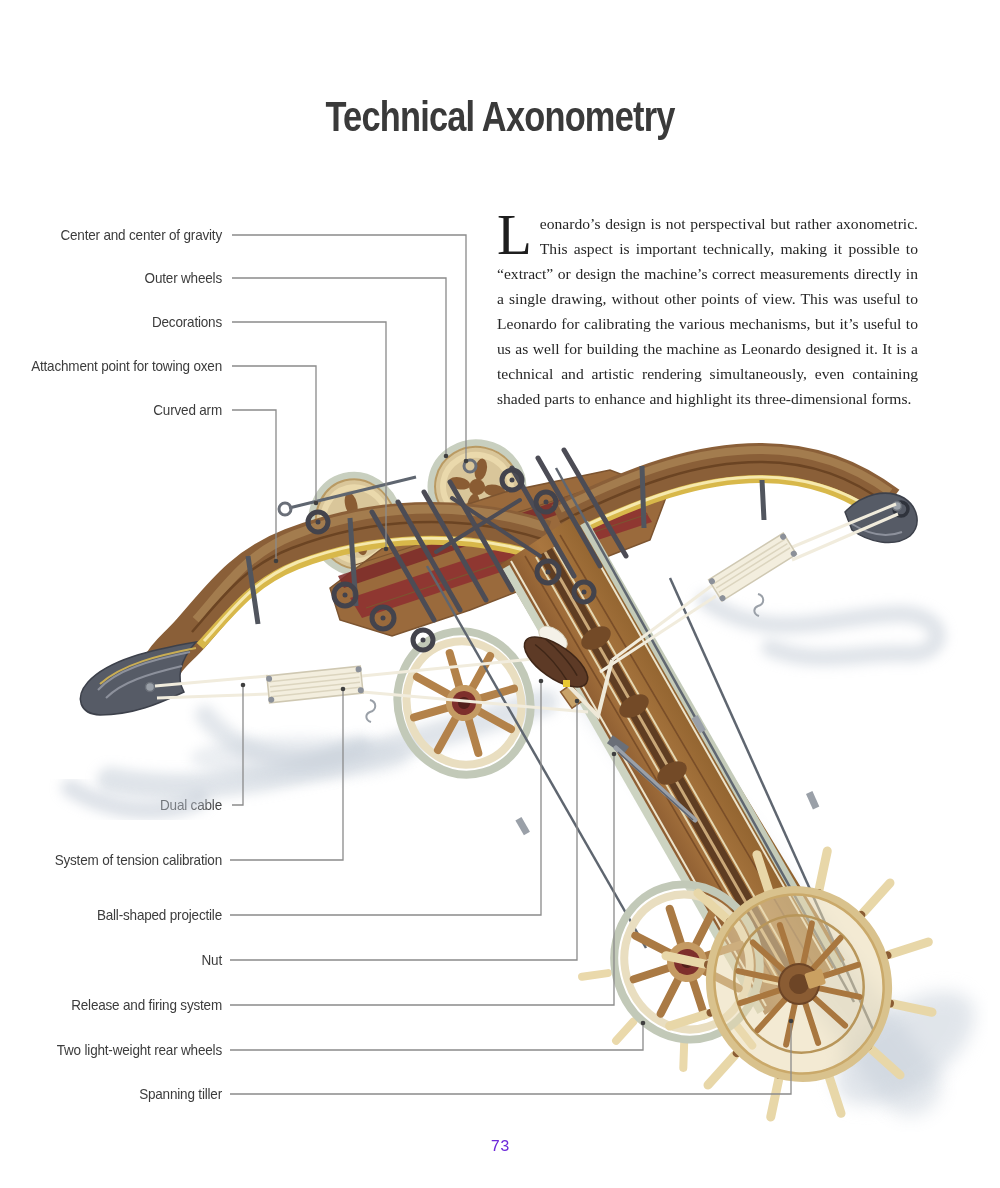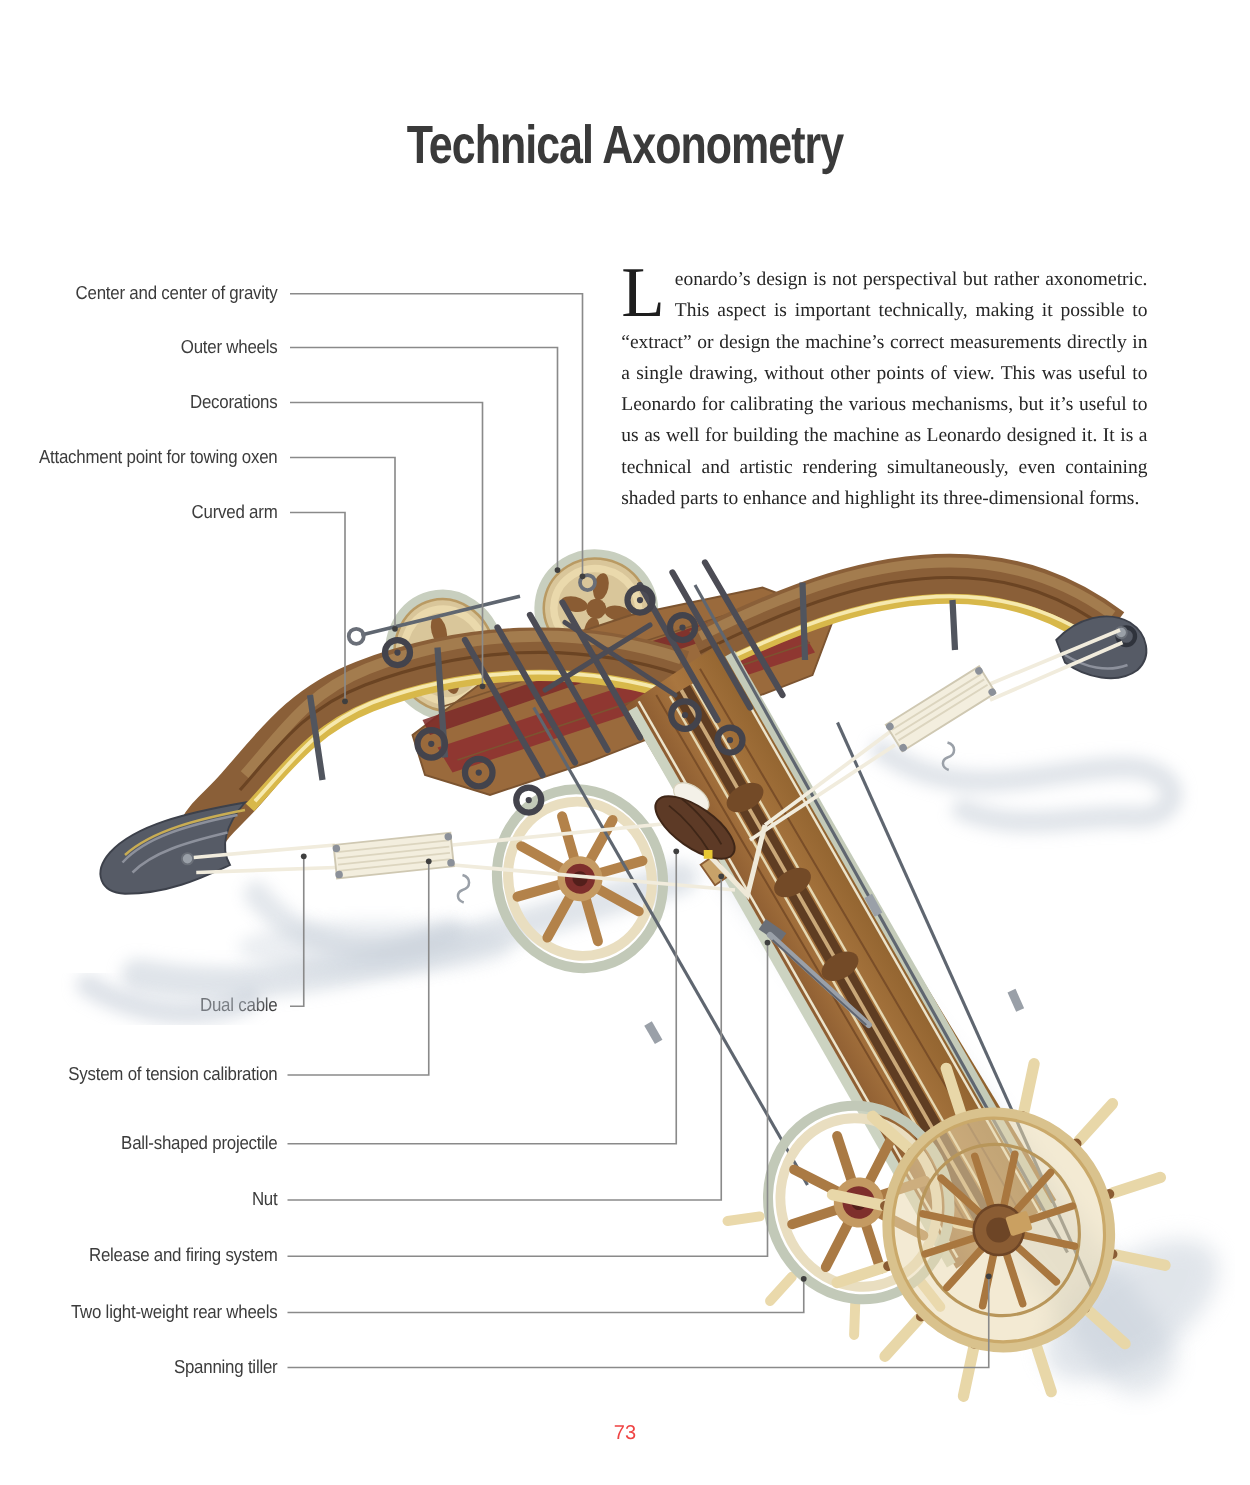--- a/index.html
+++ b/index.html
@@ -10,21 +10,21 @@
          transform:scaleX(0.8);transform-origin:50% 50%;}
   .intro{position:absolute;left:497px;top:211px;width:421px;
          font-family:"Liberation Serif",serif;font-size:15.6px;line-height:25px;
          color:#262626;text-align:justify;}
   .dropcap{float:left;font-family:"Liberation Serif",serif;font-size:57px;line-height:44px;
            padding:2px 8px 0 0;color:#1e1e1e;}
   .part-label{position:absolute;left:0;width:222px;text-align:right;
               font-size:15px;color:#3c3c3c;letter-spacing:-0.2px;
               transform:scaleX(0.9);transform-origin:100% 50%;white-space:nowrap;}
   .page-number{position:absolute;top:1138px;left:0;width:1000px;text-align:center;
-               font-family:Liberation Sans, sans-serif;font-size:16px;color:#ef4444;}
+               font-family:Liberation Mono, monospace;font-size:16px;color:#6d28d9;}
   svg.overlay{position:absolute;left:0;top:0;}
 </style>
 </head>
 <body>
 
 <div class="page">
 
   <div class="title">Technical Axonometry</div>
 
   <div class="intro"><span class="dropcap">L</span><span>eonardo’s design is not perspectival but rather axonometric. This aspect is important technically, making it possible to “extract” or design the machine’s correct measurements directly in a single drawing, without other points of view. This was useful to Leonardo for calibrating the various mechanisms, but it’s useful to us as well for building the machine as Leonardo designed it. It is a technical and artistic rendering simultaneously, even containing shaded parts to enhance and highlight its three-dimensional forms.</span></div>

